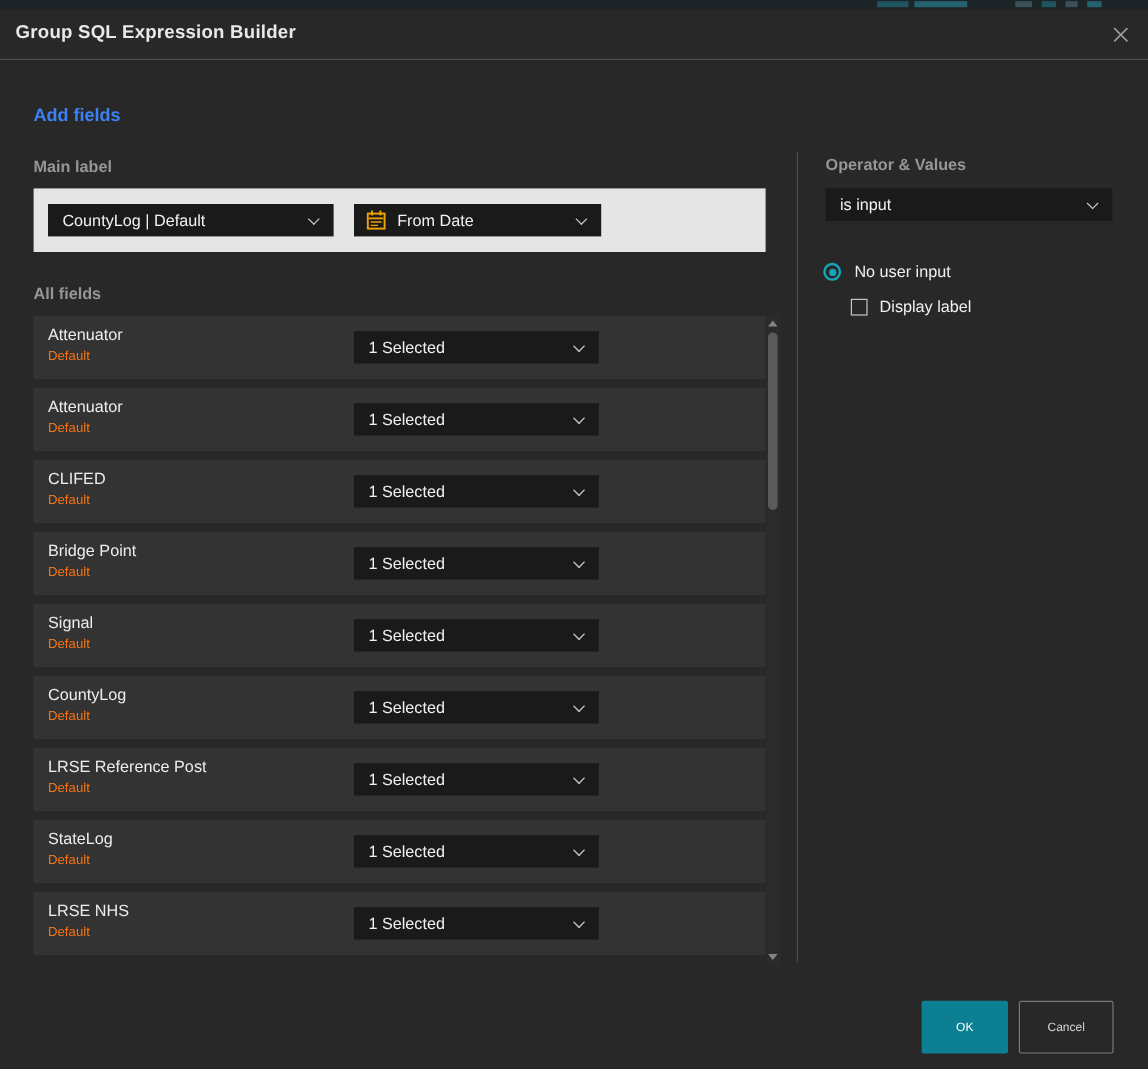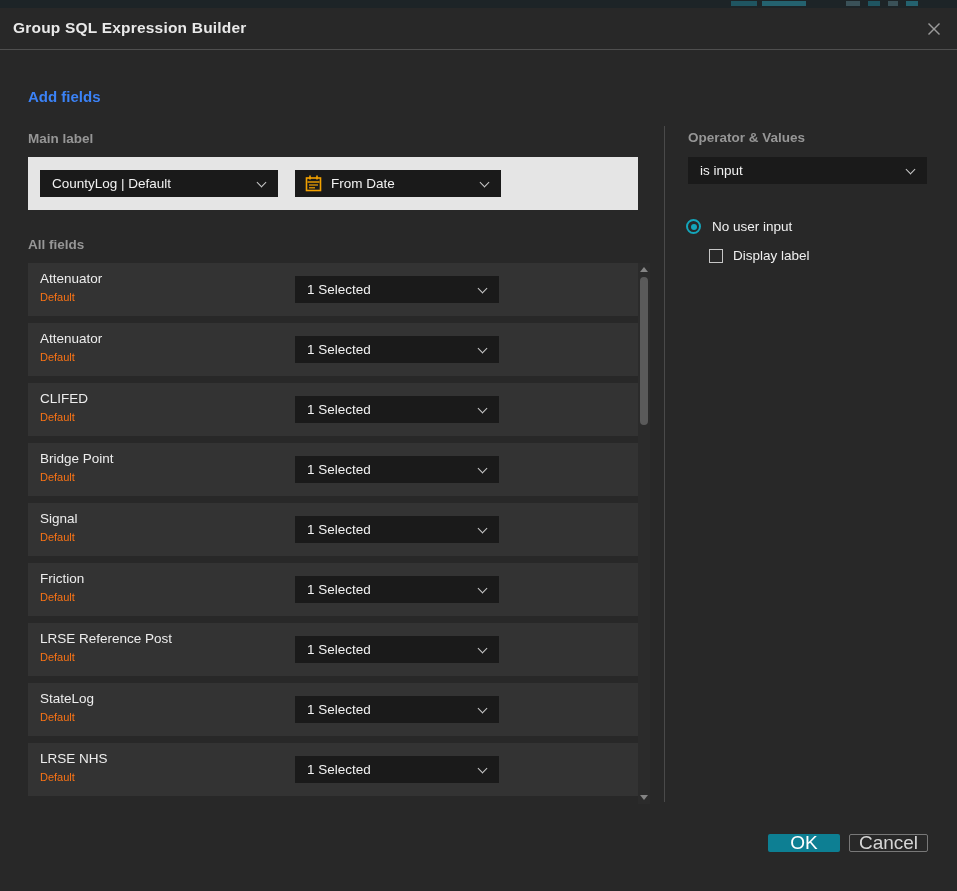--- a/index.html
+++ b/index.html
@@ -49,21 +49,21 @@
 
   .radio-row { position:absolute; left:686px; top:211px; display:flex; align-items:center; cursor:pointer; }
   .radio-outer { width:15px; height:15px; border:2px solid var(--radio-teal); border-radius:50%; position:relative; background:#282828; }
   .radio-dot { position:absolute; left:2.5px; top:2.5px; width:6px; height:6px; border-radius:50%; background:var(--radio-teal); }
   .radio-label { margin-left:11px; font-size:13.5px; color:#f0f0f0; }
 
   .check-row { position:absolute; left:709px; top:240px; display:flex; align-items:center; cursor:pointer; }
   .checkbox { width:14px; height:14px; border:1.5px solid #c6c6c6; background:transparent; }
   .check-label { margin-left:10px; font-size:13.5px; color:#f0f0f0; }
 
-  .btn { position:absolute; top:826px; height:18px; font-size:19px; display:flex; align-items:center; justify-content:center; cursor:pointer; border-radius:2px; }
+  .btn { position:absolute; top:826px; height:44px; font-size:10px; display:flex; align-items:center; justify-content:center; cursor:pointer; border-radius:2px; }
   .btn-ok { left:768px; width:72px; background:var(--accent-teal); color:#ffffff; }
   .btn-cancel { left:849px; width:79px; background:transparent; border:1px solid #787878; color:#d6d6d6; }
 </style>
 </head>
 <body>
 
 <div id="screen">
 
   <div class="bg-strip">
     <div class="bg-frag" style="left:731px; width:26px; background:#1f5561;"></div>
@@ -150,21 +150,21 @@
       <div class="field-row">
         <span class="field-name">Signal</span>
         <span class="field-sub">Default</span>
         <div class="dd dd-row">
           <span class="dd-text">1 Selected</span>
           <span class="chev"></span>
         </div>
       </div>
 
       <div class="field-row">
-        <span class="field-name">Friction</span>
+        <span class="field-name">CountyLog</span>
         <span class="field-sub">Default</span>
         <div class="dd dd-row">
           <span class="dd-text">1 Selected</span>
           <span class="chev"></span>
         </div>
       </div>
 
       <div class="field-row">
         <span class="field-name">LRSE Reference Post</span>
         <span class="field-sub">Default</span>

